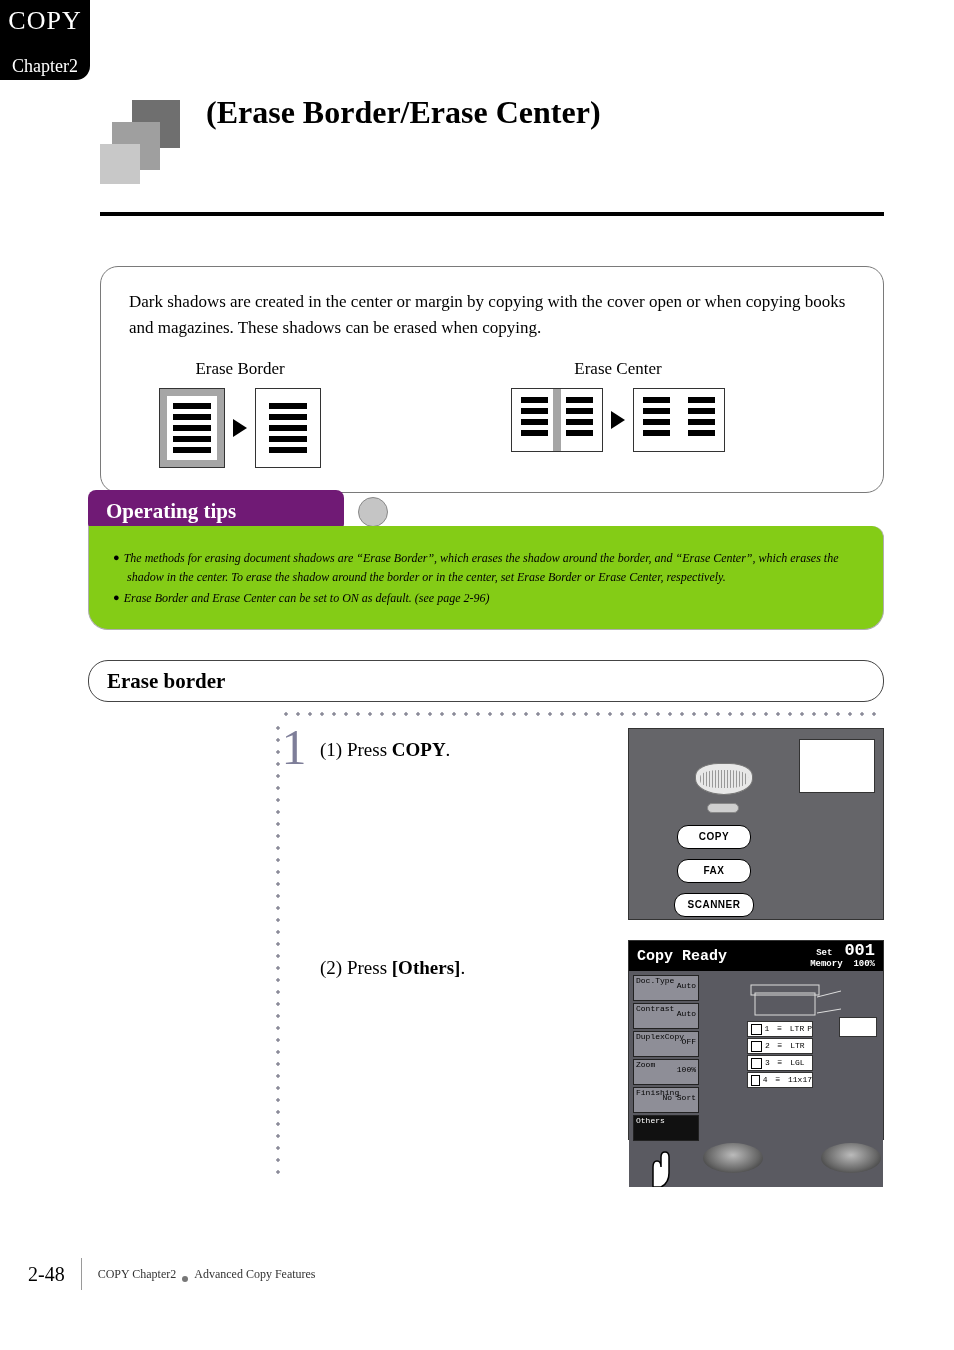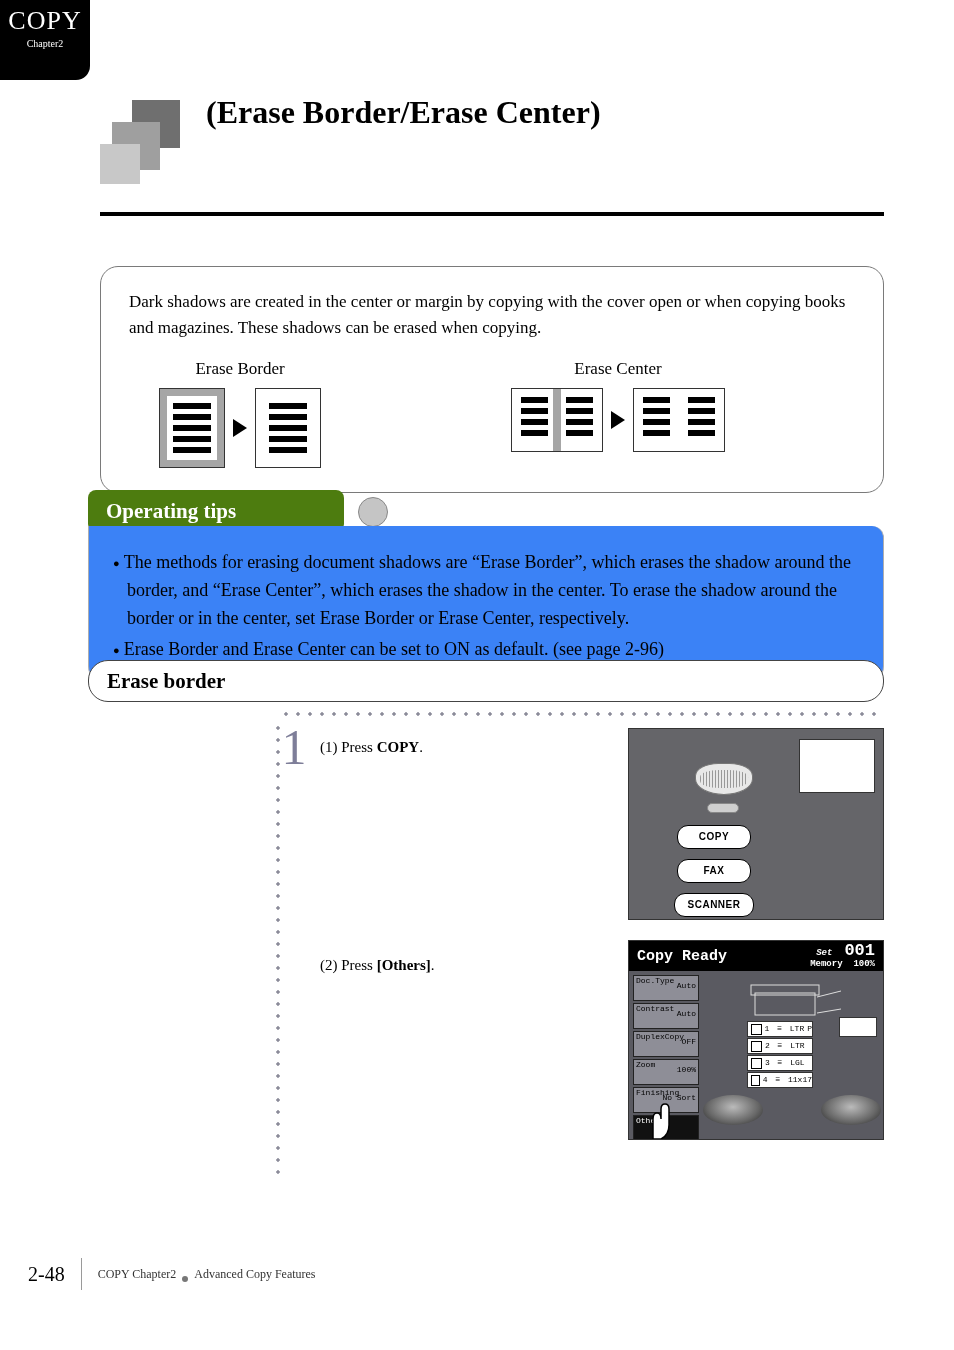--- a/index.html
+++ b/index.html
@@ -26,22 +26,22 @@
     text-align: center;
     border-bottom-right-radius: 14px;
     padding-top: 6px;
   }
   .corner-tab .big {
     font-family: Georgia, "Times New Roman", serif;
     font-size: 26px;
     letter-spacing: 1px;
   }
   .corner-tab .small {
-    font-size: 10px;
-    margin-top: 2px;
+    font-size: 18px;
+    margin-top: 20px;
   }
 
   
   .heading-area {
     position: absolute;
     left: 100px;
     right: 70px;
     top: 90px;
   }
   .heading-row {
@@ -173,21 +173,21 @@
   }
 
   
   .optips {
     position: absolute;
     left: 88px;
     right: 70px;
     top: 490px;
   }
   .optips-bar {
-    background:#4d7c0f;
+    background:#701a75;
     color:#fff;
     height: 42px;
     border-radius: 8px;
     display:flex;
     align-items:center;
     padding:0 18px;
     font-size: 21px;
     font-weight: 700;
     font-family: "Times New Roman", Times, serif;
     position: relative;
@@ -202,25 +202,26 @@
     border-radius: 50%;
     background:#c5c5c5;
     border:1px solid #888;
   }
   .optips-body {
     margin-top: 0;
     border: 1px solid #aeaeae;
     border-top: none;
     border-radius: 0 12px 20px 20px;
     padding: 20px 24px 18px 24px;
-    font-size: 18px;
+    font-size: 12px;
     line-height: 1.55;
     position: relative;
     top: -6px;
-    background:#3b82f6;
+    background:#84cc16;
+    font-style:italic;
   }
   .optips-body .bullet {
     padding-left: 14px;
     text-indent: -14px;
     margin: 3px 0;
   }
   .optips-body .bullet::before {
     content: "●";
     font-size: 11px;
     margin-right: 4px;
@@ -287,21 +288,21 @@
     width: 28px;
     text-align:center;
     font-family: Georgia, "Times New Roman", serif;
     font-size: 50px;
     font-weight: 400;
     color:#7e7e99;
     line-height: 1;
     flex:0 0 auto;
   }
   .step-text {
-    font-size: 15px;
+    font-size: 19px;
     padding-top: 14px;
     line-height: 1.5;
   }
   .step-text .sub {
     display:inline;
   }
   .bold { font-weight:700; }
 
   
   .panel {
@@ -384,25 +385,25 @@
     background:#000;
     display:flex;
     align-items:center;
     justify-content:space-between;
     padding:0 8px;
     font-weight:bold;
   }
   .touch .titlebar .ttl { font-size: 15px; font-family:"Courier New",monospace; }
   .touch .titlebar .right { display:flex; flex-direction:column; align-items:flex-end; line-height:1.1;}
   .touch .titlebar .right .line1 span.val {font-size:17px; font-weight:bold; margin-left:6px;}
-  .touch .titlebar .right .line1 span.lbl {font-size:9px;font-style:italic;}
+  .touch .titlebar .right .line1 span.lbl {font-size:9px;}
   .touch .titlebar .right .line2 {font-size:9px;text-align:center;}
   .touch .body {
     position: relative;
-    height: 168px;
+    height: 216px;
     background:#5a5a61;
     overflow: hidden;
   }
   .touch .softkeys {
     position:absolute;
     left:4px; top:4px;
     width: 66px;
     display:flex;
     flex-direction:column;
     gap:2px;

